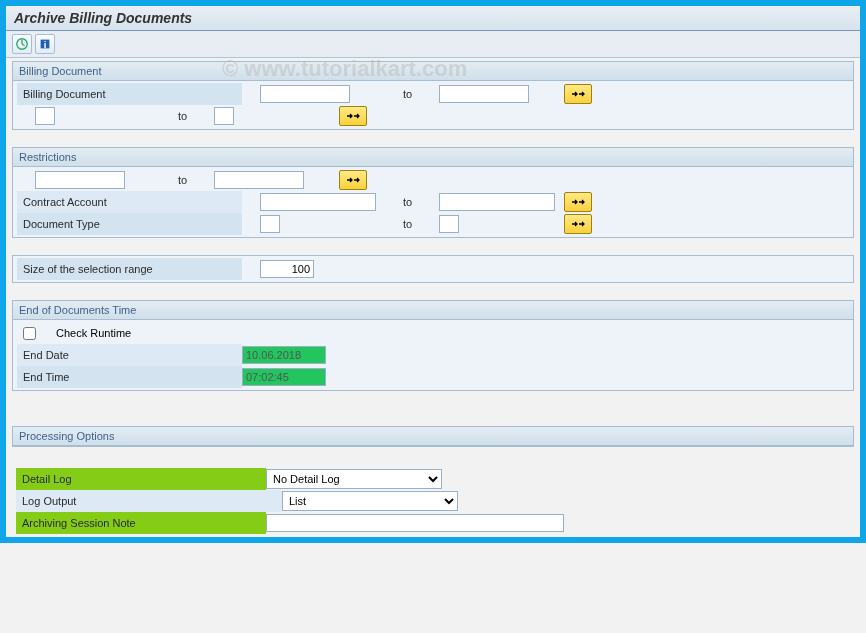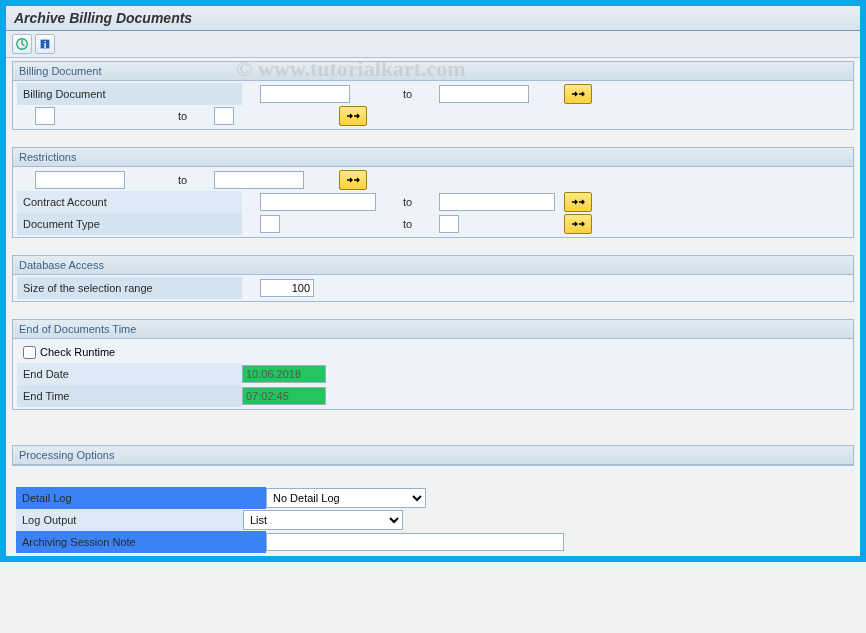--- a/index.html
+++ b/index.html
@@ -2,46 +2,46 @@
 <html><head>
   <meta charset="utf-8">
   <style>
     * { box-sizing: border-box; margin: 0; padding: 0; font-family: Arial, sans-serif; font-size: 11px; }
     body { background: #f2f2f2; width: 866px; height: 633px; overflow: hidden; }
     .window { background: #f2f2f2; border: 6px solid #0ea5e9; }
     .titlebar { background: linear-gradient(#eaeff4, #d6e3ee); border-bottom: 1px solid #7a99b8; padding: 4px 8px; font-style: italic; font-weight: bold; font-size: 14px; color: #333; }
     .toolbar { background: #e8edf3; border-bottom: 1px solid #b0c4d8; padding: 3px 6px; display: flex; gap: 3px; align-items: center; position: relative;}
     .tb-btn { width: 20px; height: 20px; border: 1px solid #a6bcd1; background: linear-gradient(#fafcfe, #e3ecf4); border-radius: 2px; display:flex;align-items:center;justify-content:center; cursor:pointer;}
     .tb-btn svg { width:14px;height:14px;}
-    .watermark { position:absolute; left: 230px; top: 25px; font-size: 22px; color: rgba(188,188,188,0.5); font-weight: bold; pointer-events:none; font-family: Liberation Serif, serif;}
+    .watermark { position:absolute; left: 216px; top: 25px; font-size: 22px; color: rgba(188,188,188,0.5); font-weight: bold; pointer-events:none; font-family: Liberation Sans, sans-serif;}
     .content { padding: 3px 6px; }
     .group { border: 1px solid #a6bcd1; margin-bottom: 17px; background: #edf3f8;}
     .group-header { background: linear-gradient(#e3ecf3,#d0dfea); font-size: 11px; color: #416288; padding: 3px 6px; border-bottom: 1px solid #a6bcd1;}
     .group-body { padding: 2px 0px 2px 0px;}
     .row { display: flex; align-items: center; height: 22px; padding: 0 4px;}
     .row:nth-child(odd) .label { background: #d3e3f0;}
     .row:nth-child(even) .label { background: #dde9f4;}
     .label { width: 225px; padding: 3px 6px; color: #2a2a2a; background: #d3e3f0; height:100%;display:flex;align-items:center;}
     input[type=text] { border: 1px solid #9ab0c5; height: 18px; padding: 1px 3px; background: #fff; font-size: 11px;}
     input[type=text].w-wide { width: 90px; }
     input[type=text].w-mid { width: 116px; }
     input[type=text].w-small { width: 20px; }
     input[type=text].num { text-align: right; width: 54px;}
     input[type=text].readonly { background: #22c55e; color: #555; width: 84px;}
     .to-label { width: 27px; text-align:left; padding: 0 1px; color: #2a2a2a; margin-left: 52px; margin-right: 10px;}
     .multi-btn { width: 28px; height: 20px; border: 1px solid #9c8211; border-radius: 2px; background: linear-gradient(#ffe985,#fbd13c); display:flex;align-items:center;justify-content:center; cursor:pointer; margin-left: 35px;}
     .multi-btn svg { width: 14px; height: 10px; }
-    .checkbox-row { padding-left: 10px; display:flex; align-items:center; gap:4px; height: 22px;}
+    .checkbox-row { padding-left: 10px; display:flex; align-items:center; gap:20px; height: 22px;}
     input[type=checkbox]{ width:13px;height:13px;}
     .radio-row { padding-left: 10px; display:flex; align-items:center; gap:4px; height: 20px;}
     input[type=radio]{width:13px;height:13px;}
-    select { border: 1px solid #9ab0c5; height: 20px; background: #fff; font-size: 11px; width: 160px; padding: 1px 2px;}
+    select { border: 1px solid #9ab0c5; height: 20px; background: #fff; font-size: 11px; width: 176px; padding: 1px 2px;}
     .bottom-row { display: flex; align-items: center; height: 22px; padding: 0 4px; margin-bottom: 0px;}
     .bottom-row .label { background: #dde9f4; width: 250px;}
-    .bottom-row .label.alt { background: #3b82f6;}
+    .bottom-row .label.alt { background: #84cc16;}
     .alt1 { background: #d3e3f0;}
     .note-input { width: 298px !important; }
     .spacer-col1 { width: 18px; display:inline-block;}
   </style>
 </head>
 <body>
 
 <div class="window">
   <div class="titlebar">Archive Billing Documents</div>
   <div class="toolbar">
@@ -132,21 +132,20 @@
               <svg viewBox="0 0 14 10">
                 <path d="M1 5 L6 5 M4 3 L6 5 L4 7" stroke="#000" stroke-width="1.3" fill="none"></path>
                 <path d="M8 5 L13 5 M11 3 L13 5 L11 7" stroke="#000" stroke-width="1.3" fill="none"></path>
               </svg>
             </div>
         </div>
       </div>
     </div>
 
     <div class="group">
-      <div class="group-header">Database Access</div>
       <div class="group-body">
         <div class="row">
           <div class="label">Size of the selection range</div>
           <span class="spacer-col1"></span>
           <input type="text" class="num" value="100" style="">
         </div>
       </div>
     </div>
 
     <div class="group">
@@ -175,21 +174,21 @@
 
     <div style="height:4px"></div>
 
     <div class="bottom-row">
       <div class="label alt">Detail Log</div>
       <select>
         <option>No Detail Log</option>
       </select>
     </div>
     <div class="bottom-row">
-      <div class="label alt1" style="width:227px">Log Output</div>
+      <div class="label alt1" style="width:266px">Log Output</div>
       <select>
         <option>List</option>
       </select>
     </div>
     <div class="bottom-row">
       <div class="label alt">Archiving Session Note</div>
       <input type="text" class="note-input" value="" style="">
     </div>
 
   </div>

